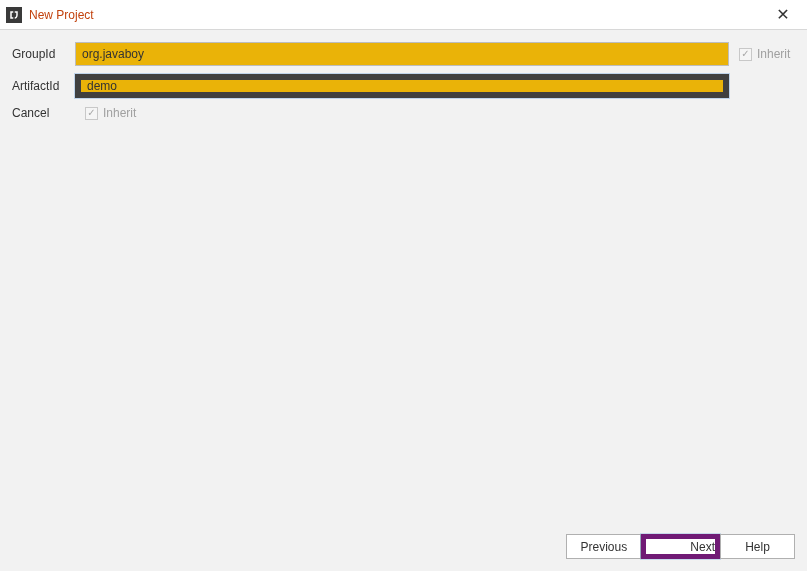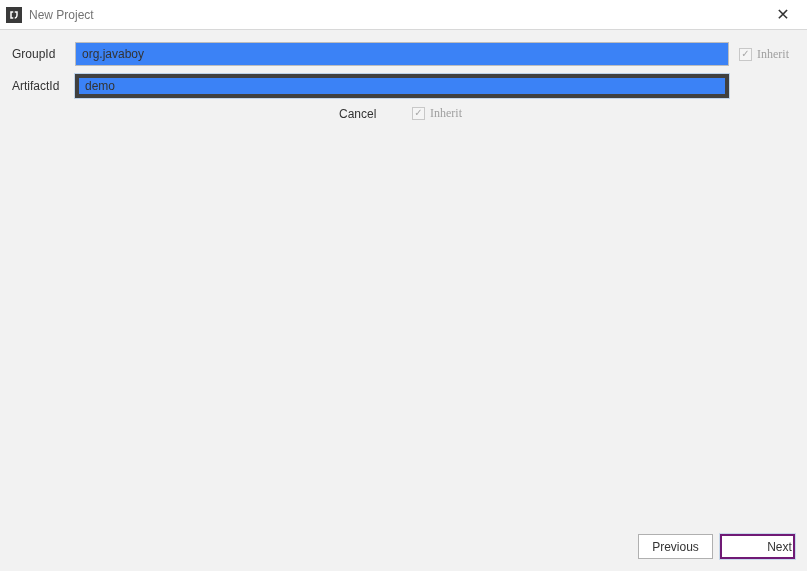--- a/index.html
+++ b/index.html
@@ -35,21 +35,21 @@
       justify-content: center;
       margin-right: 7px;
     }
     .app-icon svg {
       width: 12px;
       height: 12px;
     }
     .title-text {
       flex: 1;
       font-size: 12px;
-      color: #737373;
+      color: #c2410c;
     }
     .close-btn {
       width: 32px;
       height: 28px;
       display: flex;
       align-items: center;
       justify-content: center;
       font-size: 16px;
       color: #333;
       cursor: default;
@@ -58,49 +58,47 @@
     }
     .content {
       flex: 1;
       padding: 12px 10px 10px 10px;
       background: #f2f2f2;
     }
     .form-row {
       display: flex;
       align-items: center;
       margin-bottom: 8px;
-      justify-content: center;
     }
     .form-label {
       width: 65px;
       font-size: 12px;
       color: #333;
       padding-left: 2px;
     }
     .form-input {
       flex: 1;
       height: 24px;
       border: 1px solid #bdbdbd;
-      background: #3b82f6;
+      background: #eab308;
       padding: 0 6px;
       font-size: 12px;
       font-family: inherit;
       color: #333;
       outline: none;
     }
     .form-input.focused {
-      border: 4px solid #404040;
+      border: 6px solid #404040;
       box-shadow: 0 0 0 1px rgba(74,144,217,0.3);
     }
     .inherit-cell {
       width: 68px;
       display: flex;
       align-items: center;
       padding-left: 10px;
-      font-family: Liberation Serif, serif;
     }
     .inherit-checkbox {
       width: 13px;
       height: 13px;
       border: 1px solid #c8c8c8;
       background: #f5f5f5;
       margin-right: 5px;
       display: flex;
       align-items: center;
       justify-content: center;
@@ -114,38 +112,37 @@
       top: -1px;
     }
     .inherit-label {
       font-size: 12px;
       color: #a0a0a0;
     }
     .button-bar {
       padding: 10px 12px 12px 12px;
       display: flex;
       justify-content: flex-end;
-      gap: 7px;
       background: #f2f2f2;
     }
     .btn {
       min-width: 75px;
       height: 25px;
       border: 1px solid #b0b0b0;
       background: #fff;
       font-size: 12px;
       font-family: inherit;
       color: #333;
       cursor: default;
       display: flex;
       align-items: center;
       justify-content: center;
     }
     .btn.primary {
-      border: 2px solid #701a75;
+      border: 5px solid #701a75;
       box-shadow: 0 0 0 1px rgba(74,144,217,0.25);
       padding-left: 44px;
     }
   </style>
 </head>
 <body>
 
 <div class="titlebar">
   <div class="app-icon">
     <svg viewBox="0 0 16 16">
@@ -181,13 +178,14 @@
       <div class="inherit-checkbox"></div>
       <span class="inherit-label">Inherit</span>
     </div>
   </div>
 
 </div>
 
 <div class="button-bar">
   <button class="btn">Previous</button>
   <button class="btn primary">Next</button>
+  <button class="btn">Help</button>
 </div>
 
 </body></html>

